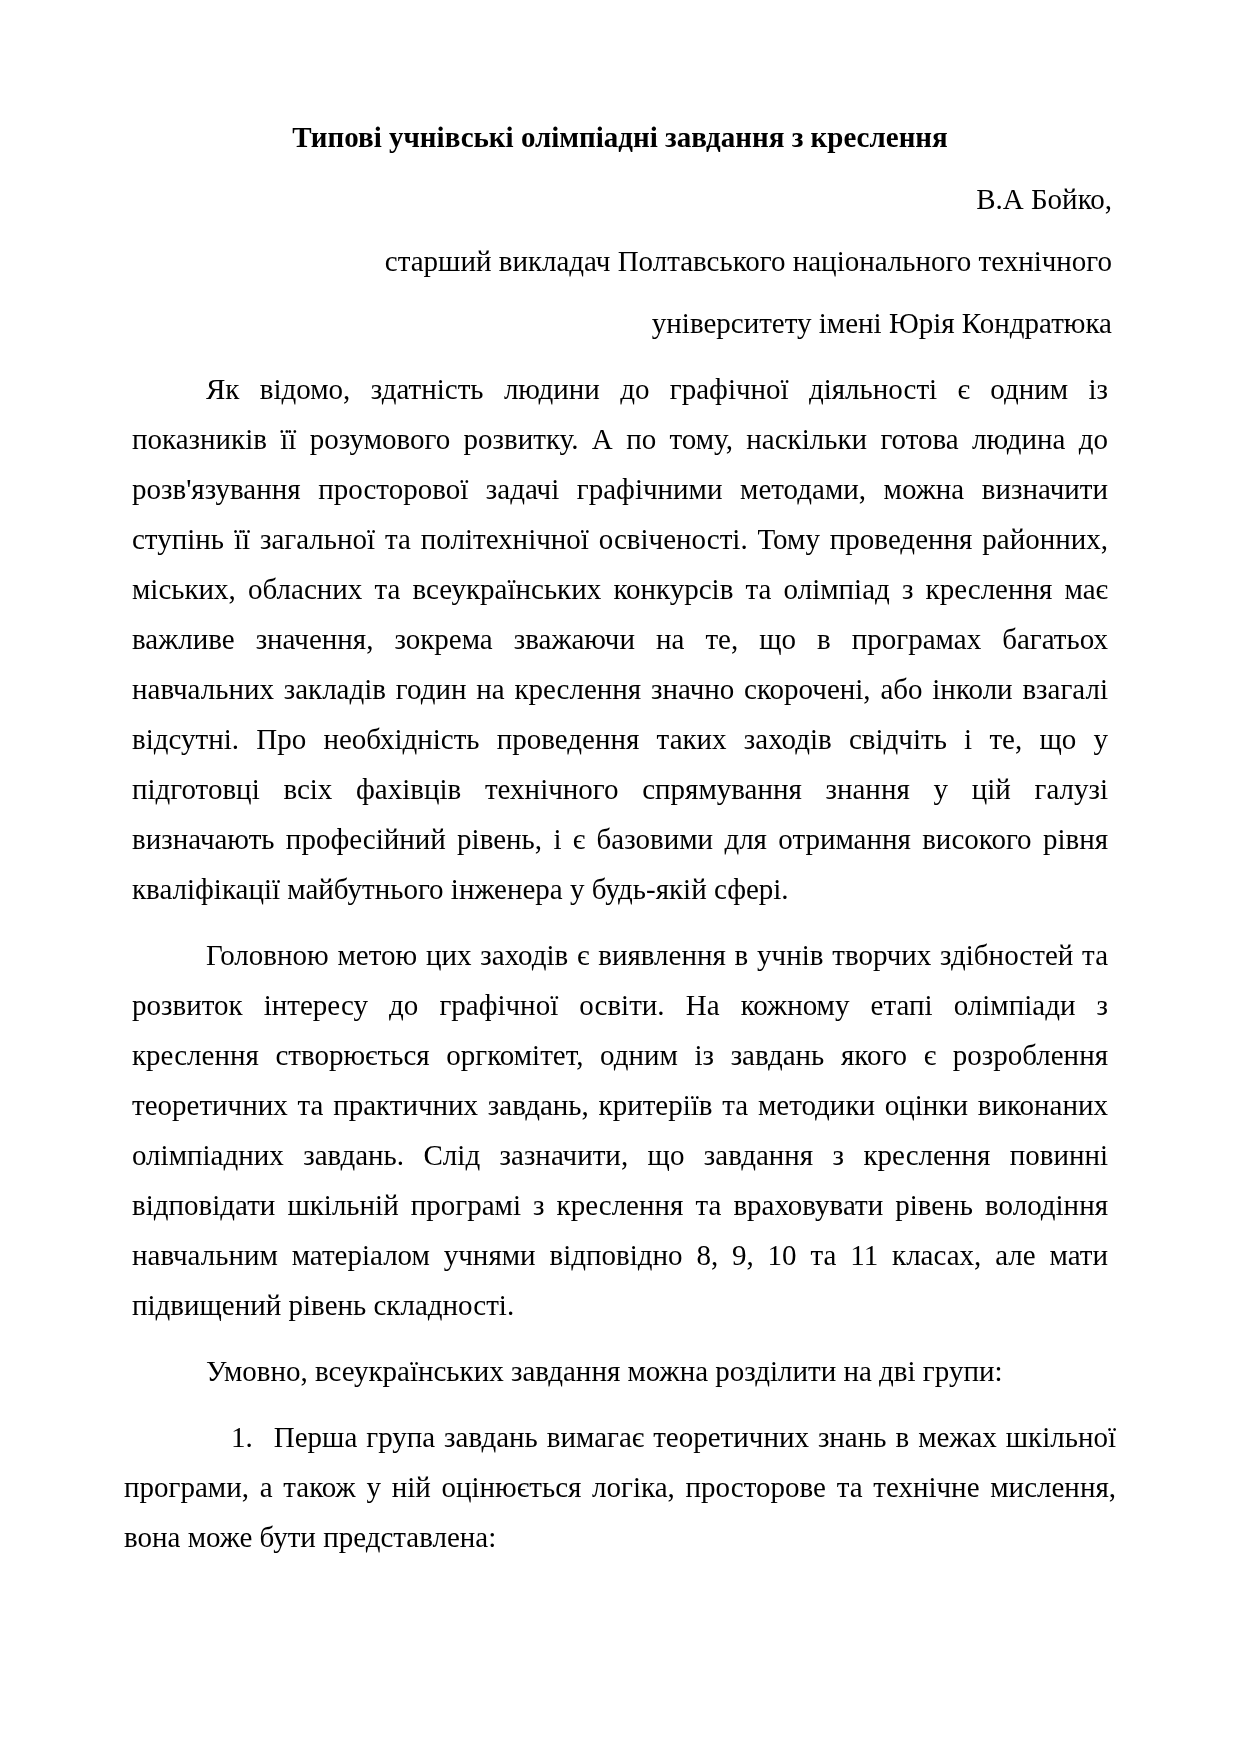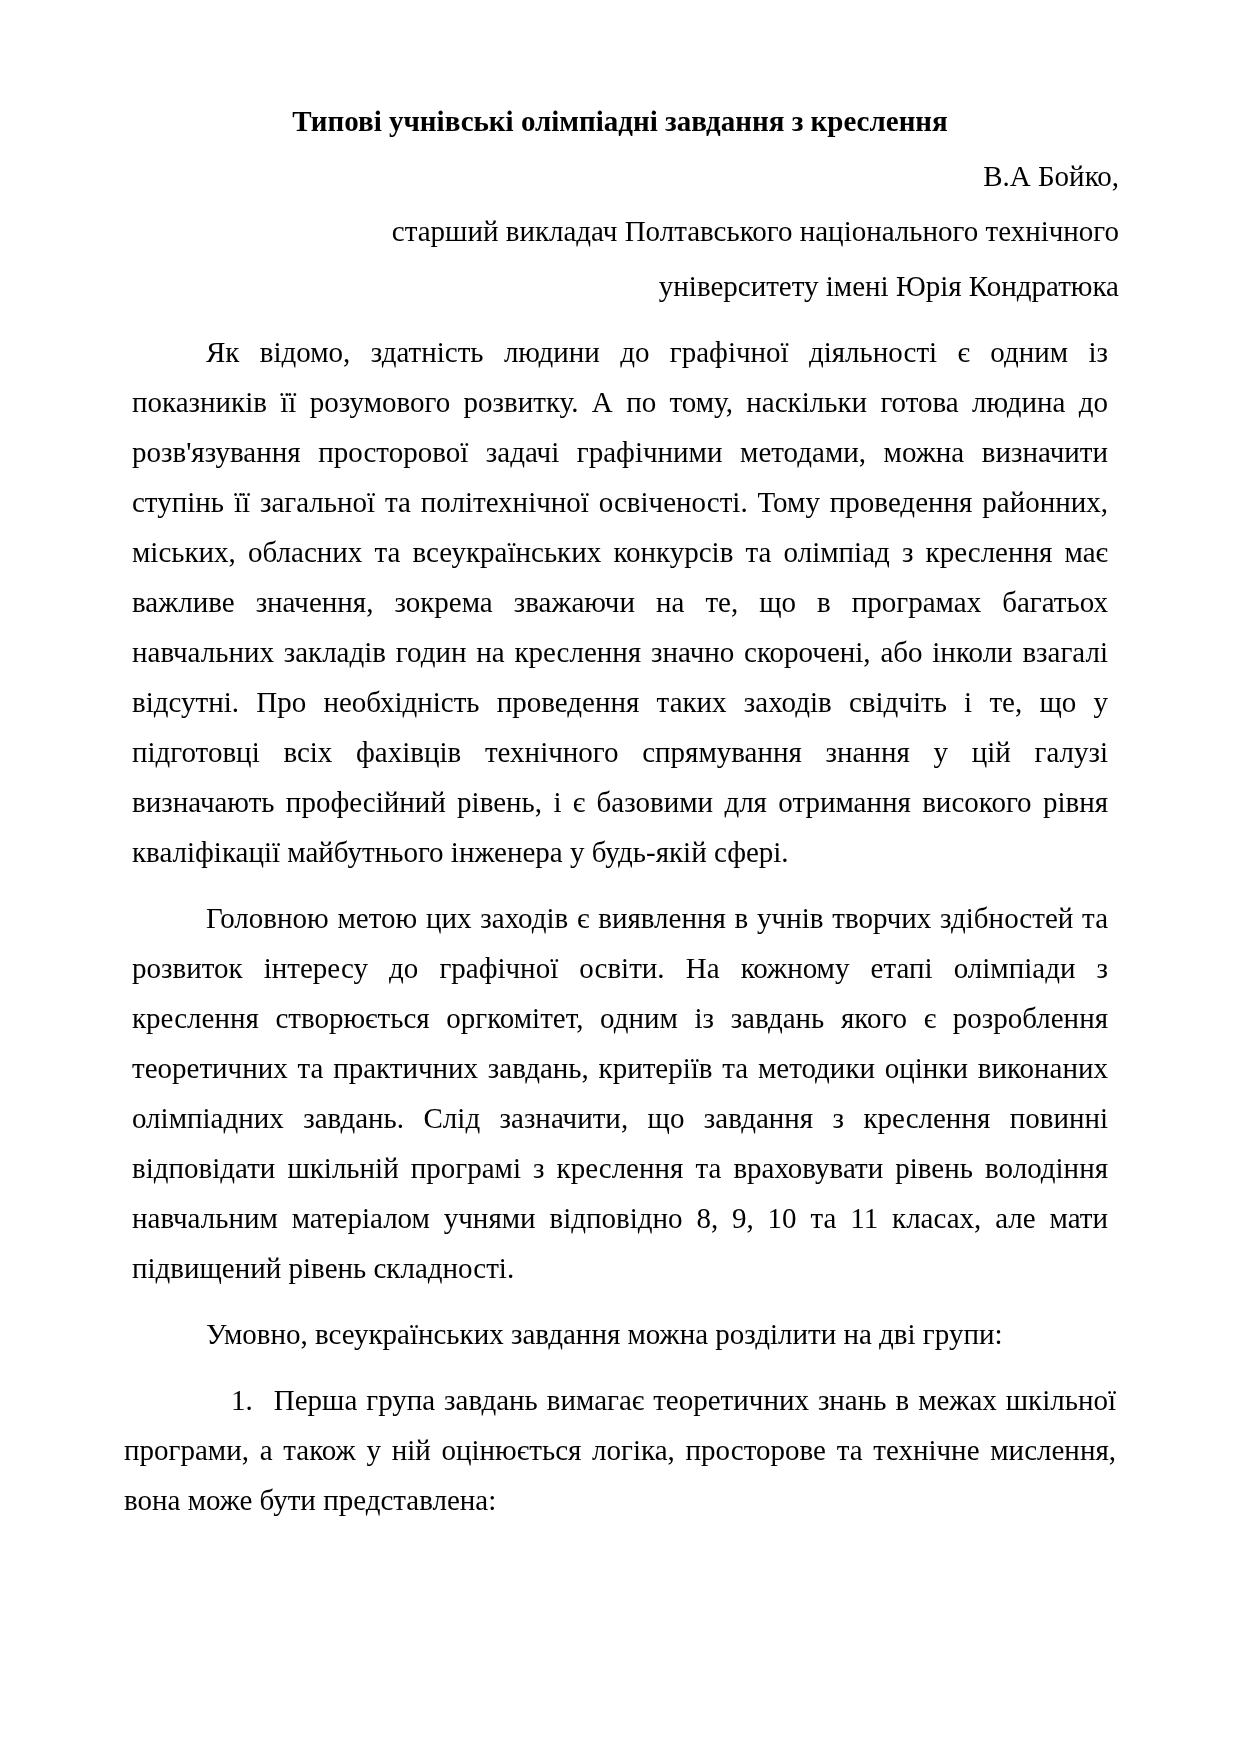--- a/index.html
+++ b/index.html
@@ -16,36 +16,36 @@
   }
   .page {
     position: relative;
     width: 1240px;
     height: 1754px;
     background: #ffffff;
     overflow: hidden;
   }
   .content {
     position: absolute;
-    top: 96px;
+    top: 112px;
     left: 116px;
     width: 1008px;
     font-size: 29px;
     line-height: 50px;
   }
   .title {
     text-align: center;
     font-weight: bold;
     margin: 0;
     font-size: 29px;
     line-height: 50px;
   }
   .byline-line {
     text-align: right;
-    margin: 5px;
+    margin: 12px;
   }
   p.body-par {
     margin: 16px;
     text-align: justify;
     text-indent: 74px;
   }
   p.numbered-par {
     margin: 8px;
     text-align: justify;
     text-indent: 107px;

